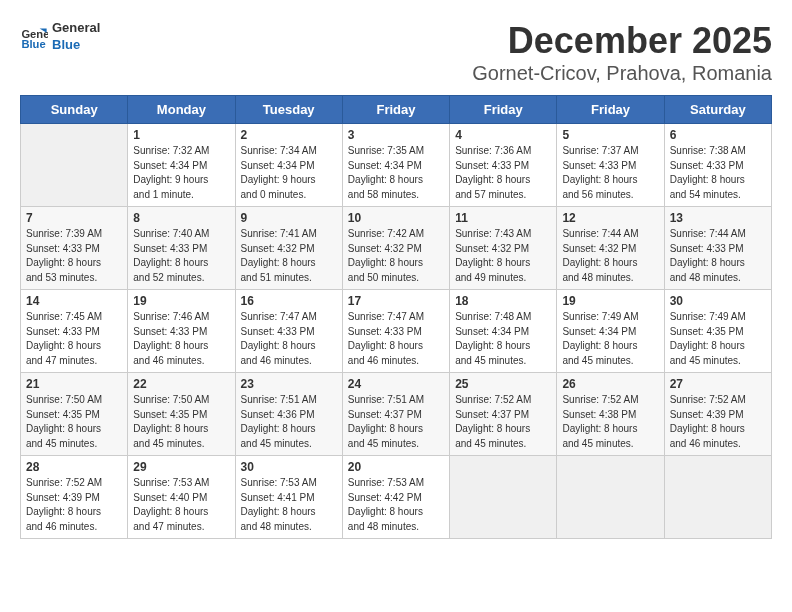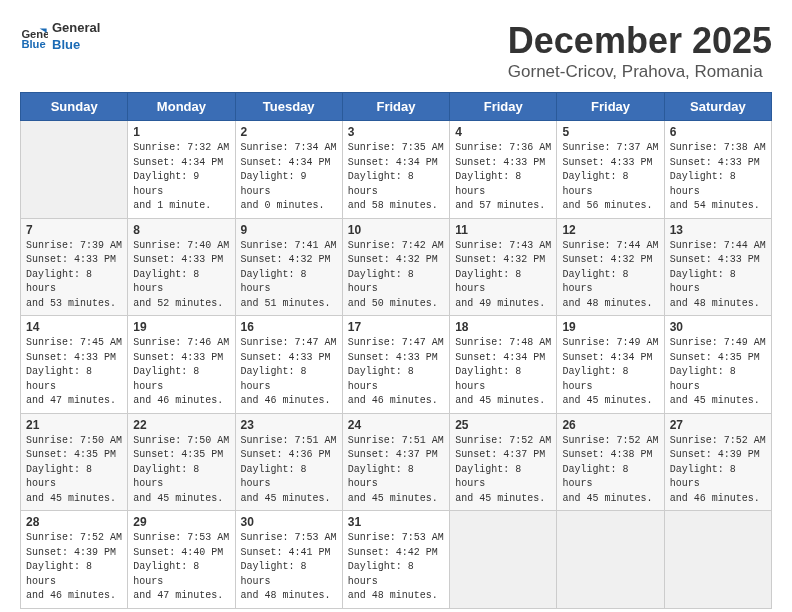--- a/index.html
+++ b/index.html
@@ -19,28 +19,29 @@
     .logo {
       display: flex;
       align-items: center;
       gap: 4px;
     }
     .logo-icon {
       width: 28px;
       height: 28px;
     }
     .title-block {
+      text-align: right;
     }
     .title-block h1 {
       font-size: 36px;
       font-weight: bold;
       color: #333;
     }
     .title-block h2 {
-      font-size: 17px;
+      font-size: 20px;
       color: #555;
       font-weight: normal;
     }
     .calendar {
       width: 100%;
       border-collapse: collapse;
       border: 1px solid #ccc;
     }
     .calendar th {
       background: #3a6db5;
@@ -66,21 +67,20 @@
     .day-number {
       font-weight: bold;
       font-size: 12px;
       display: block;
       margin-bottom: 2px;
     }
     .day-info {
       font-size: 10px;
       line-height: 1.45;
       color: #333;
-      font-family: Liberation Mono, monospace;
     }
     .empty {
       background: #f0f0f0 !important;
     }
   </style>
 </head>
 <body>
 
 <div class="header">
   <div class="logo">
@@ -237,21 +237,21 @@
         </td>
         <td>
           <span class="day-number">29</span>
           <div class="day-info">Sunrise: 7:53 AM<br>Sunset: 4:40 PM<br>Daylight: 8 hours<br>and 47 minutes.</div>
         </td>
         <td>
           <span class="day-number">30</span>
           <div class="day-info">Sunrise: 7:53 AM<br>Sunset: 4:41 PM<br>Daylight: 8 hours<br>and 48 minutes.</div>
         </td>
         <td>
-          <span class="day-number">31</span>
+          <span class="day-number">20</span>
           <div class="day-info">Sunrise: 7:53 AM<br>Sunset: 4:42 PM<br>Daylight: 8 hours<br>and 48 minutes.</div>
         </td>
         <td class="empty"></td>
         <td class="empty"></td>
         <td class="empty"></td>
       </tr>
     </tbody>
 </table>
 
 </body></html>

